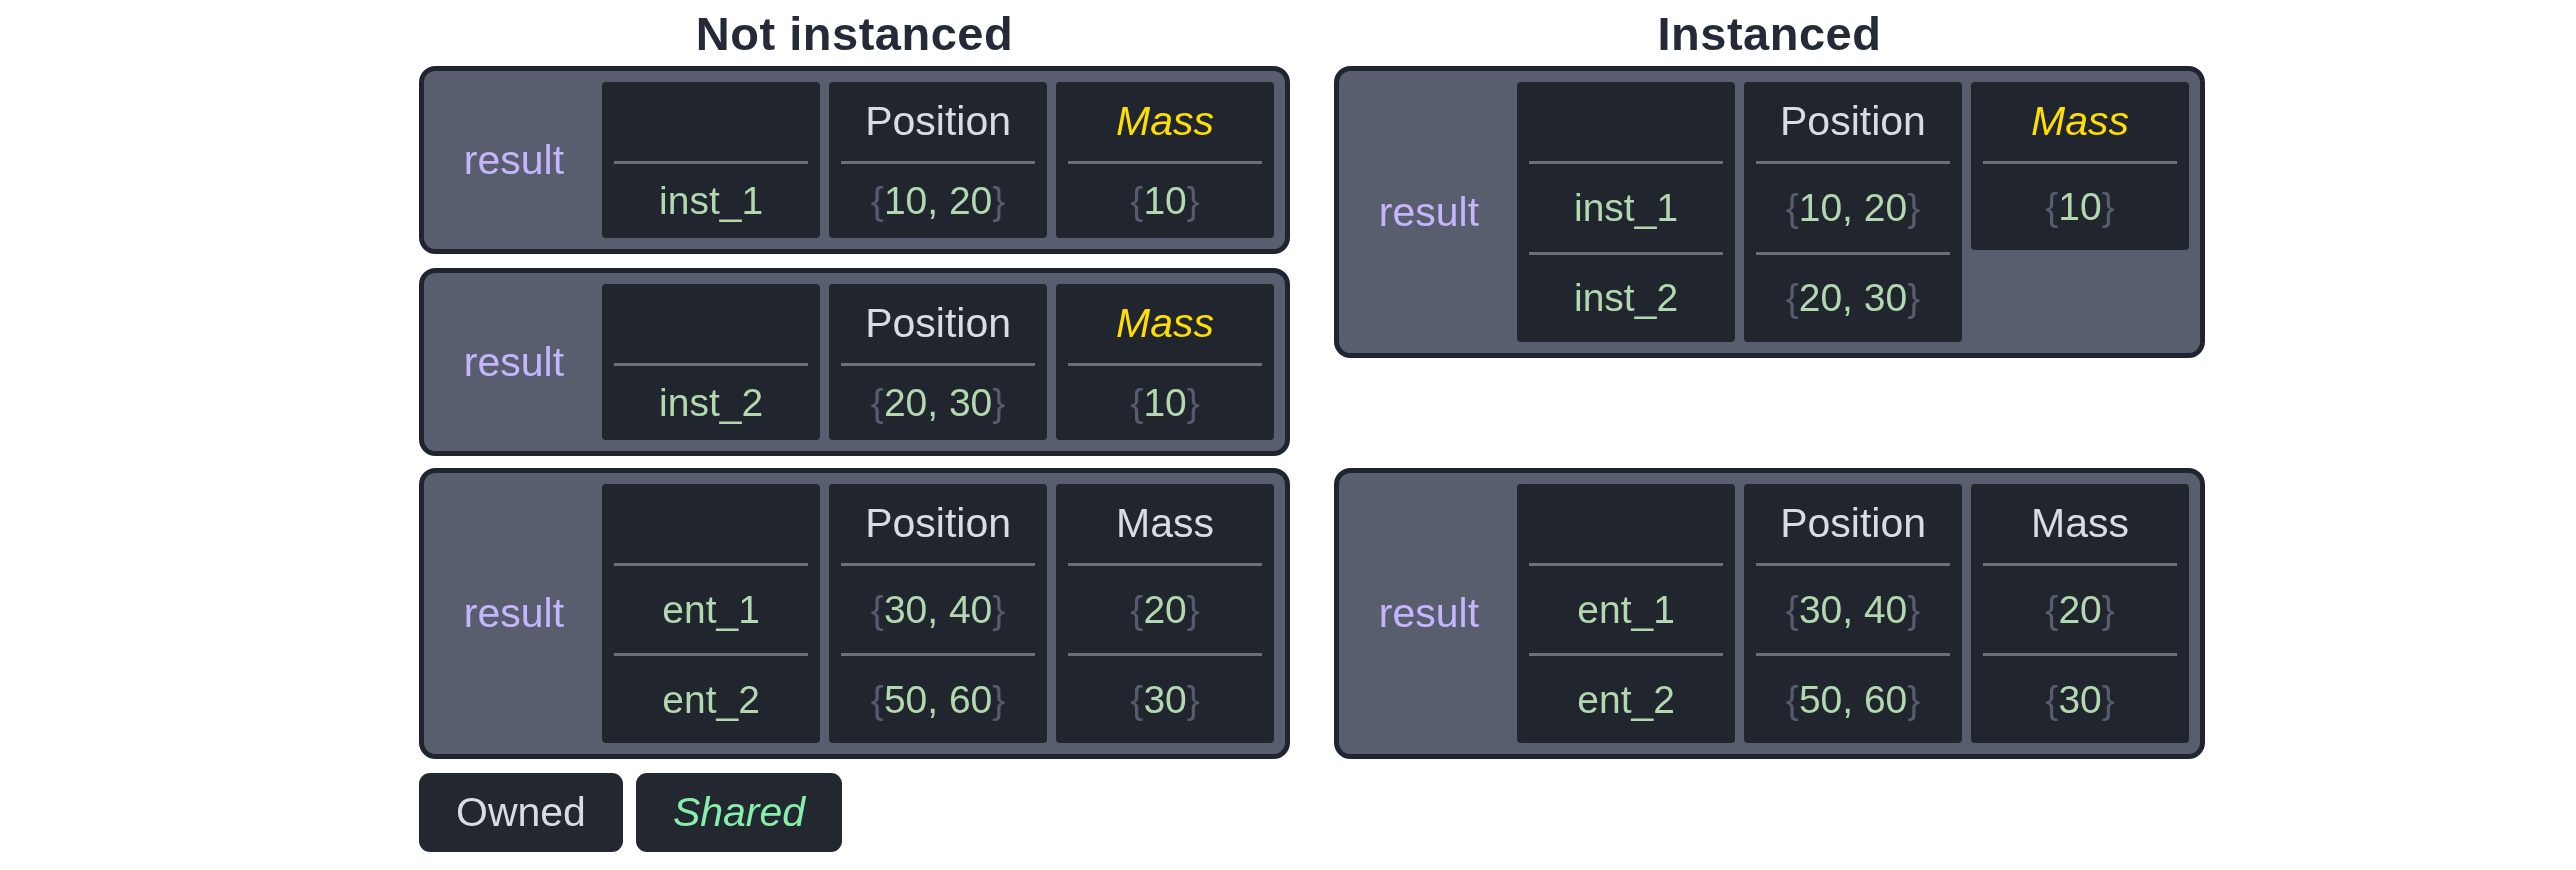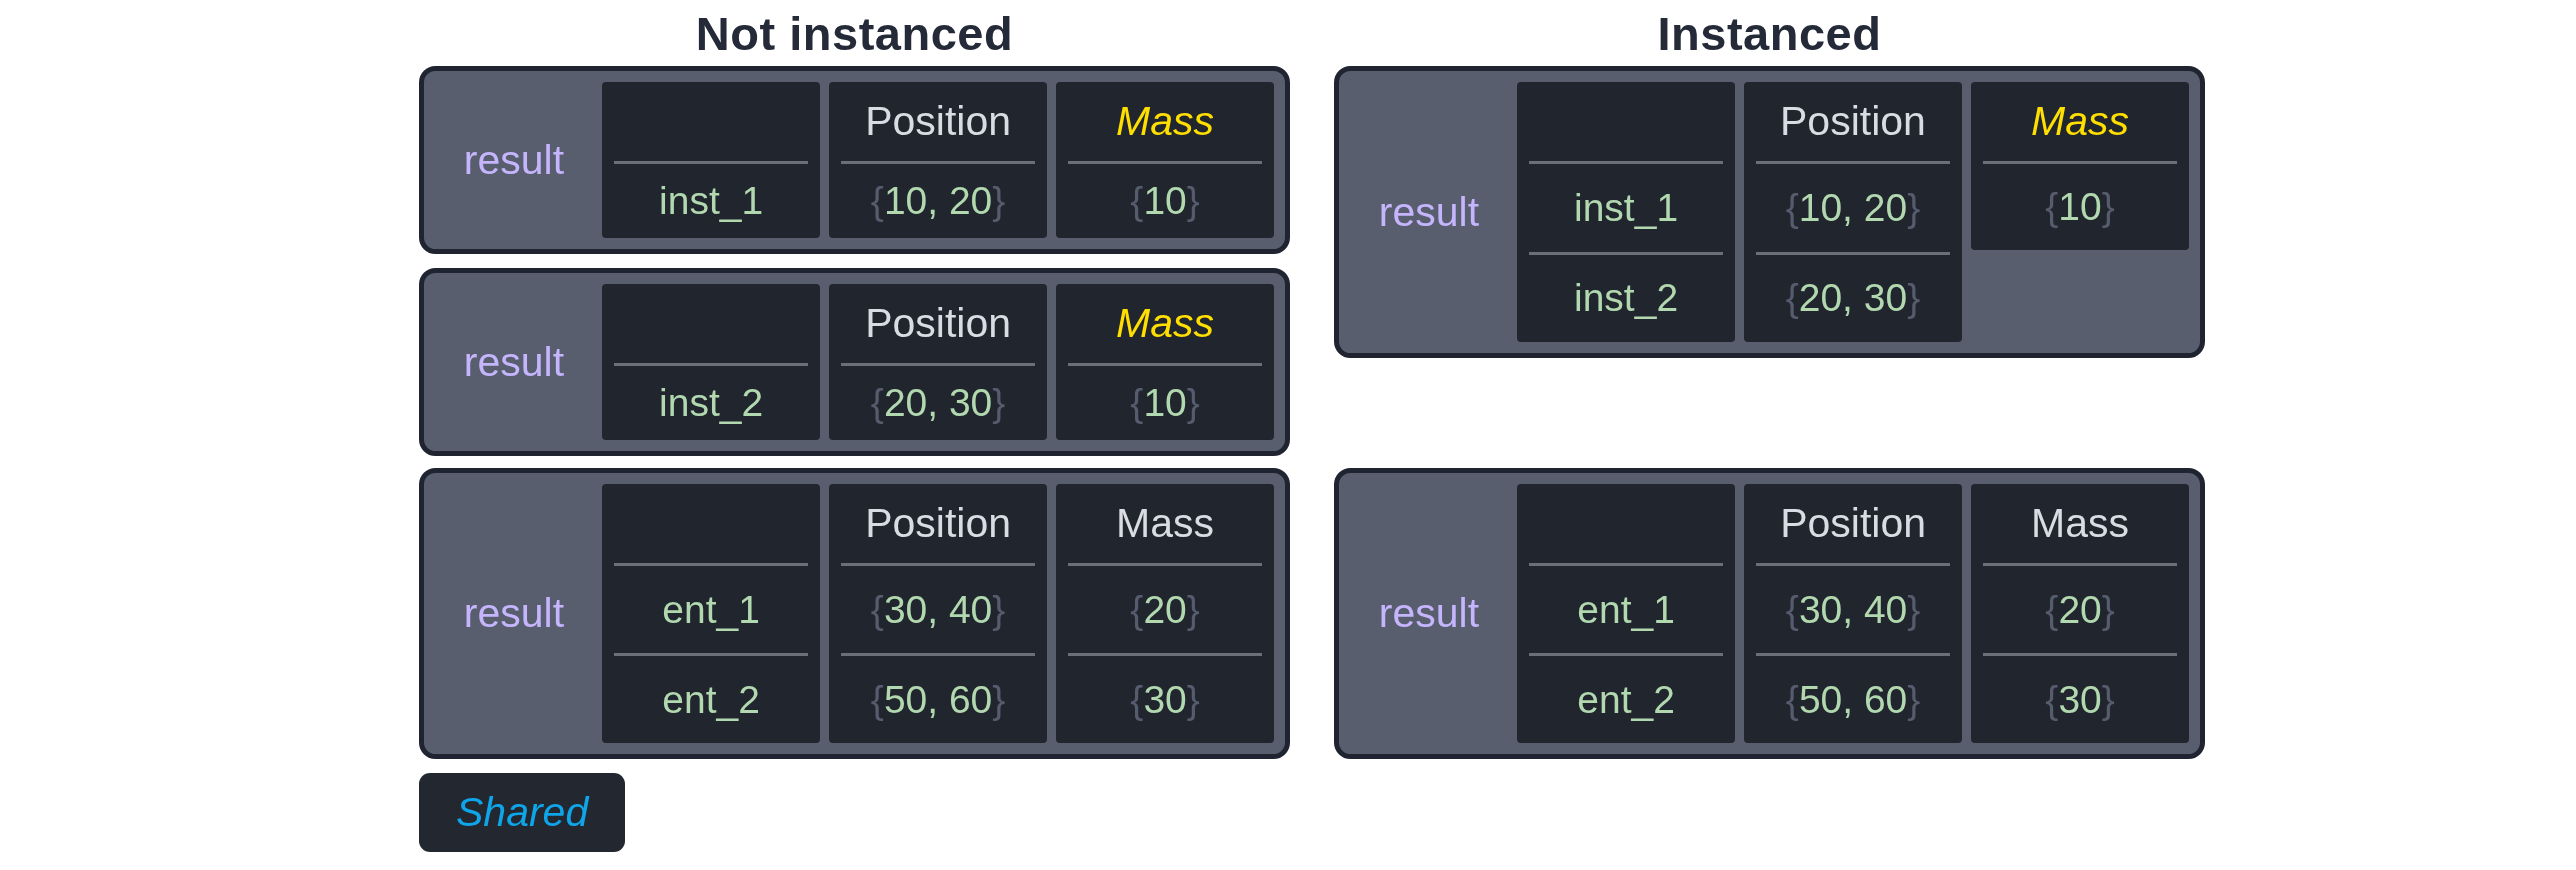--- a/index.html
+++ b/index.html
@@ -45,21 +45,21 @@
     flex:1 1 0; display:flex; align-items:center; justify-content:center;
     font-size:39px; color:#b2d8b0; white-space:nowrap;
   }
   .brace { color:#565c6e; }
   .legend { position:absolute; top:773px; left:0; display:flex; gap:13px; }
   .chip {
     min-width:197px; height:79px; box-sizing:border-box; background:#23272f;
     border-radius:11px; display:flex; align-items:center; justify-content:center;
     font-size:41px; color:#dadce4; padding:0 37px;
   }
-  .chip.sharedc { color:#0ea5e9; font-style:italic; min-width:196px; }
+  .chip.sharedc { color:#86efac; font-style:italic; min-width:196px; }
 </style>
 </head>
 <body>
 
 <div class="canvas">
 
   <div class="col col-left">
     <div class="title">Not instanced</div>
 
     <div class="box h205 t72">
@@ -159,20 +159,23 @@
         <div class="rule"></div>
         <div class="val">
             <span class="brace">{</span>
             <span>30</span>
             <span class="brace">}</span>
           </div>
       </div>
     </div>
 
     <div class="legend">
+      <div class="chip">
+          <span>Owned</span>
+        </div>
       <div class="chip sharedc">
           <span>Shared</span>
         </div>
     </div>
   </div>
 
   <div class="col col-right">
     <div class="title">Instanced</div>
 
     <div class="box h318 t72">

